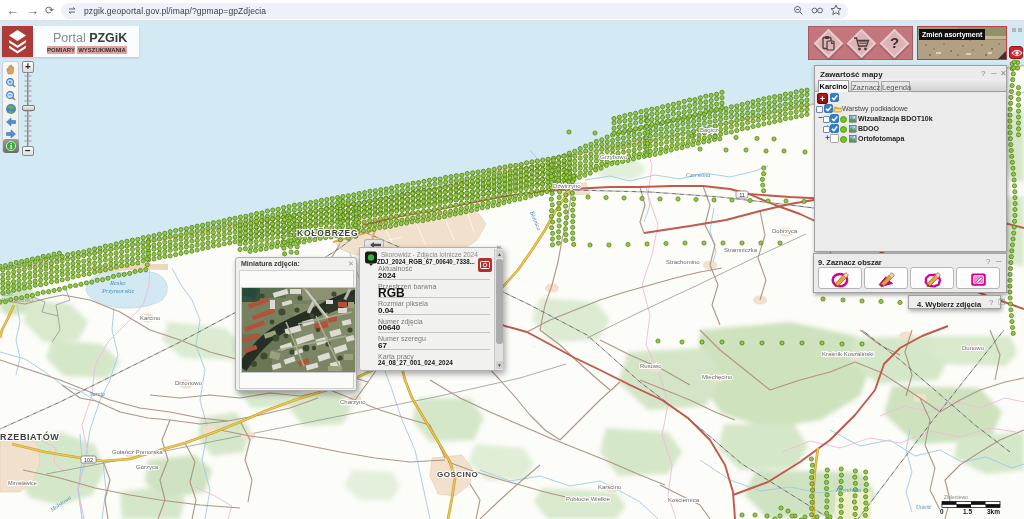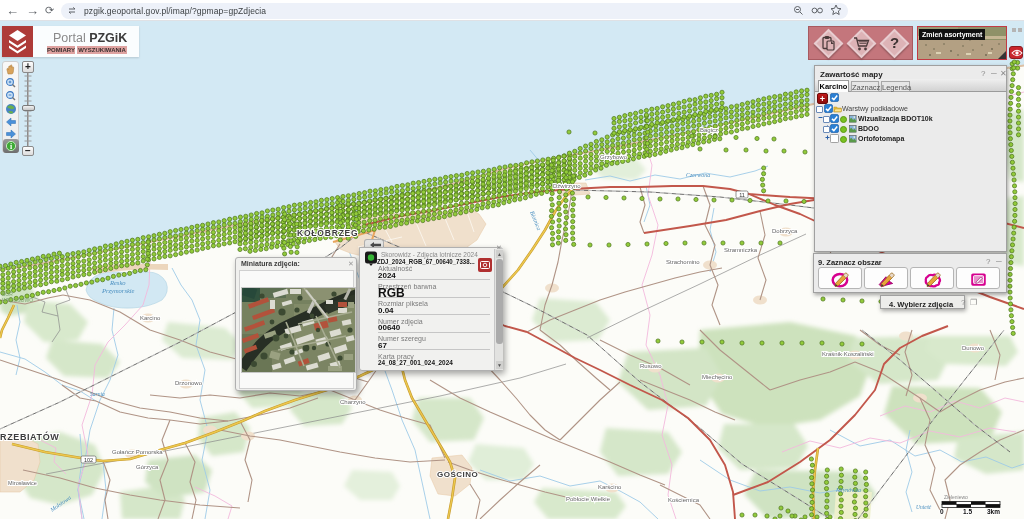--- a/index.html
+++ b/index.html
@@ -2335,21 +2335,21 @@
         <div class="abs" style="left:12px;top:2px">
           <svg width="19" height="18" viewBox="0 0 17 16">
             <rect x="2" y="3" width="13" height="11" rx="1.5" fill="#d6008f"></rect>
             <rect x="4" y="5" width="9" height="7" rx="0.8" fill="#e890cc" stroke="#fff" stroke-width="0.8"></rect>
             <path d="M6.5 10.5 L10.5 6.2 L11.8 7.5 L7.8 11.6 L6 12 Z" fill="#f4f4f4" stroke="#86005a" stroke-width="0.5"></path>
           </svg>
         </div>
       </div>
 </div>
 
-<div class="panel" style="left:880px;top:295px;width:85px;height:14px;background:#ededeb">
+<div class="panel" style="left:908px;top:295px;width:93px;height:14px;background:#ededeb">
   <div class="abs ph" style="left:8px;top:3.5px;font-size:7.5px">4. Wybierz zdjęcia</div>
   <div class="abs gic" style="left:80px;top:3px">?</div>
   <div class="abs gic" style="left:89px;top:3px">❐</div>
 </div>
 
 <div class="abs" style="left:235px;top:257px;width:122px;height:134px;background:#f0f0ee;border:1px solid #b0b0b0;border-radius:3px;box-shadow:2px 3px 6px rgba(0,0,0,0.35)">
   <div class="abs" style="left:5px;top:2px;font-weight:bold;font-size:7px;color:#3c3c3c">Miniatura zdjęcia:</div>
   <div class="abs" style="left:112px;top:2px;color:#9a9a9a;font-size:7px">✕</div>
   <div class="abs" style="left:3px;top:12px;width:115px;height:119px;background:#fafaf9;border:1px solid #d0d0d0">
     <div class="abs" style="left:2px;top:17px;width:113px;height:84px;outline:1px solid #c8c8c8">

